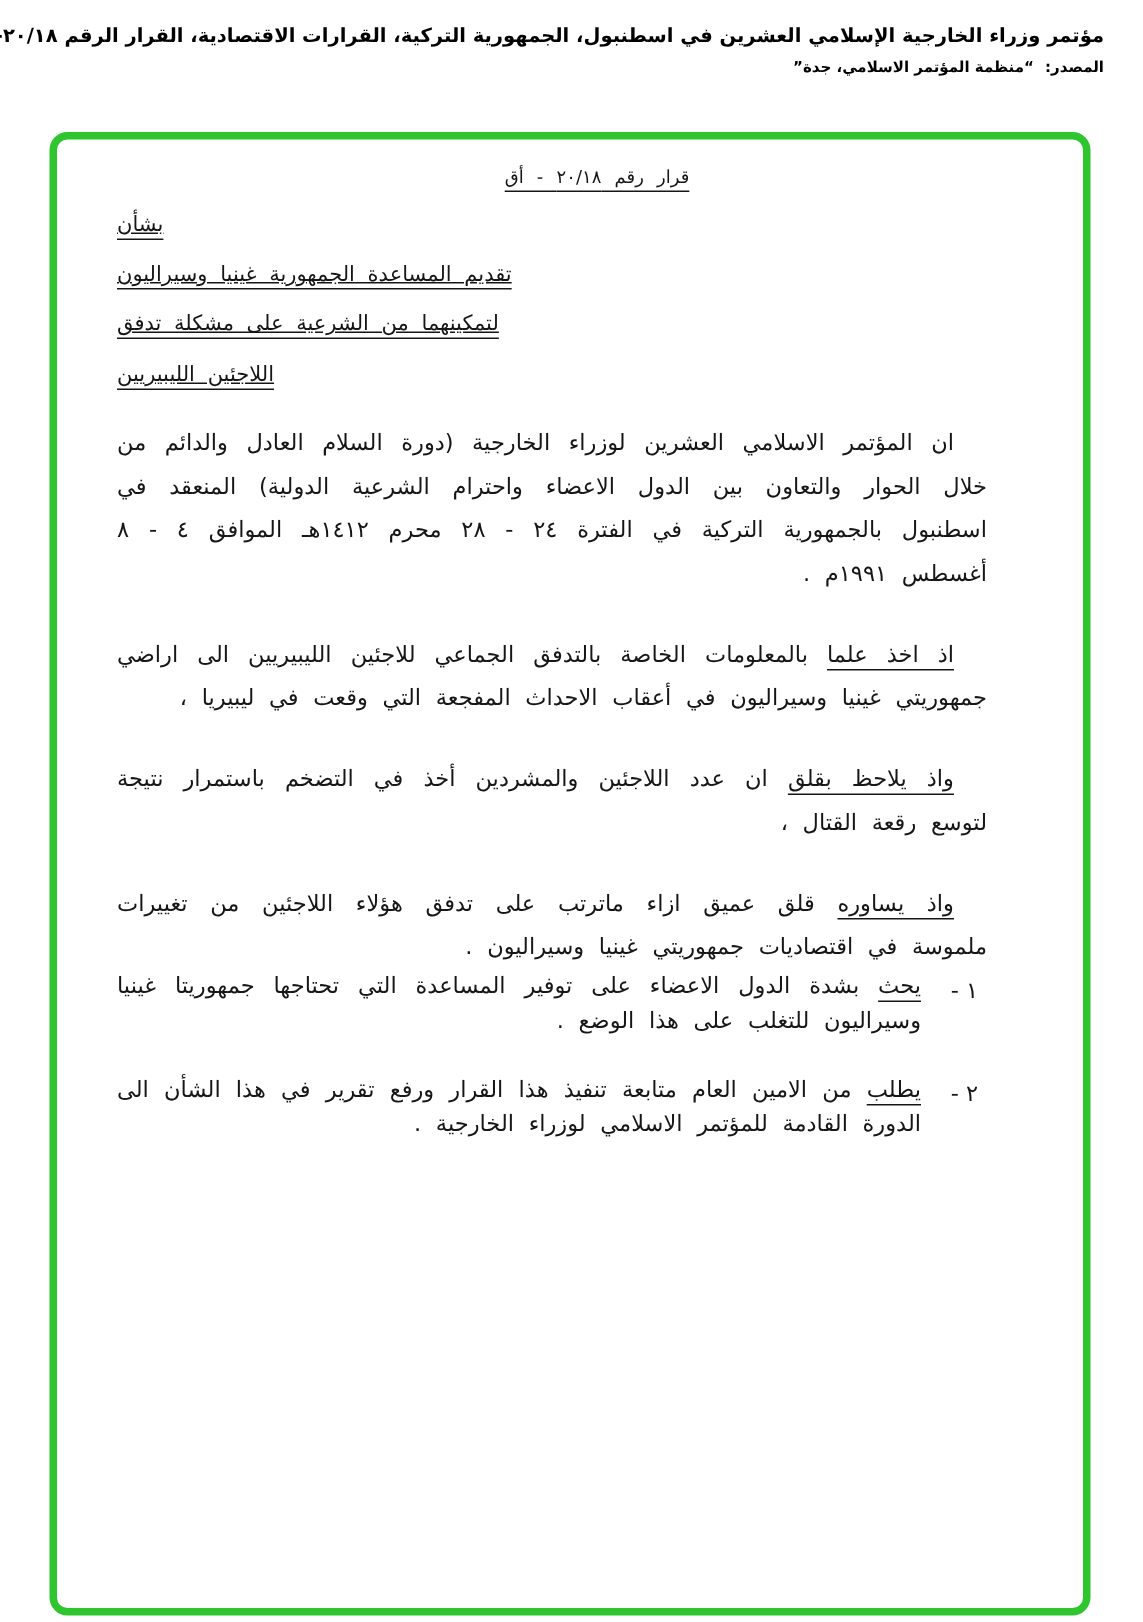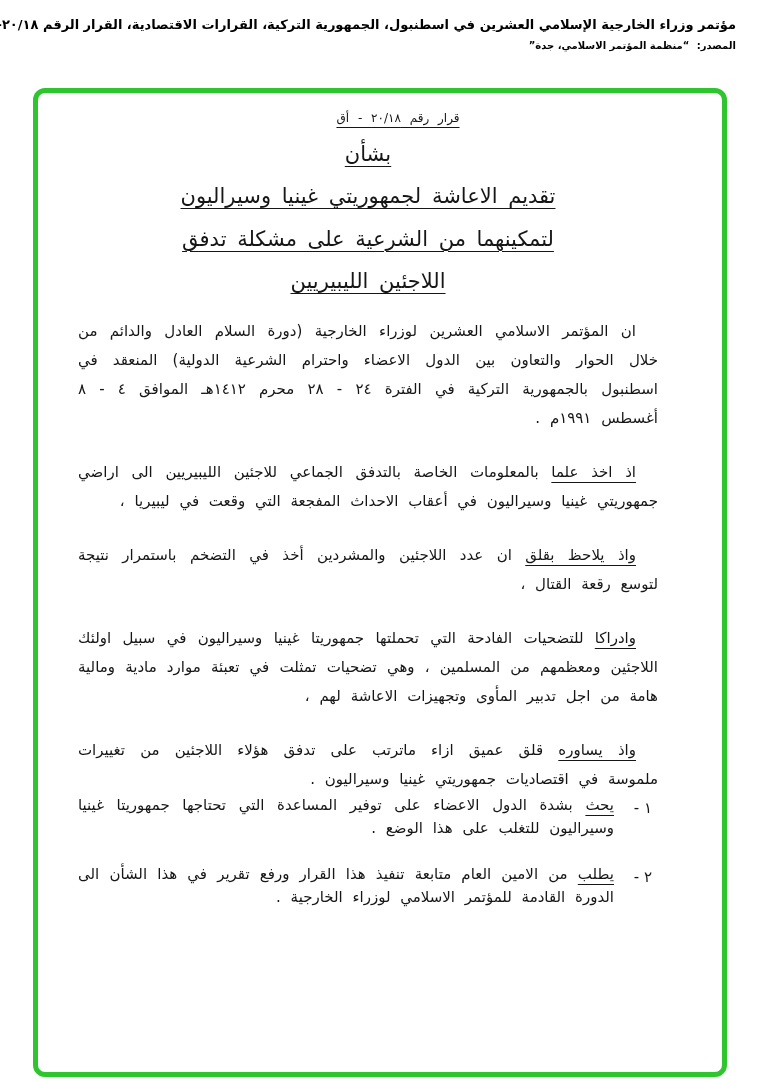--- a/index.html
+++ b/index.html
@@ -58,25 +58,26 @@
     text-underline-offset: 5px;
     text-decoration-thickness: 1.3px;
   }
   .doc-title-main {
     text-align: center;
     font-size: 12px;
     margin: 2px 0 16px 60px;
     word-spacing: 5px;
   }
   .doc-title-line {
-    text-align: center;
-    font-size: 21px;
+    text-align: left;
+    font-size: 14px;
     margin: 0 0 15px 0;
     word-spacing: 4px;
     line-height: 1.3;
+    text-decoration: underline;
   }
   .doc-title-block { margin-bottom: 22px; }
   .para {
     margin: 0 0 25px 0;
     text-align: justify;
     line-height: 29px;
     word-spacing: 5px;
     text-indent: 22px;
   }
   .para:last-of-type { margin-bottom: 0; }
@@ -115,21 +116,21 @@
     <div class="doc">
 
       <div class="doc-title-block">
         <div class="doc-title-main">
           <span class="ul">قرار رقم ٢٠/١٨ - أق</span>
         </div>
         <div class="doc-title-line">
           <span class="ul">بشأن</span>
         </div>
         <div class="doc-title-line">
-          <span class="ul">تقديم الاعاشة لجمهوريتي غينيا وسيراليون</span>
+          <span class="ul">تقديم المساعدة الجمهورية غينيا وسيراليون</span>
         </div>
         <div class="doc-title-line">
           <span class="ul">لتمكينهما من الشرعية على مشكلة تدفق</span>
         </div>
         <div class="doc-title-line">
           <span class="ul">اللاجئين الليبيريين</span>
         </div>
       </div>
 
       <p class="para">ان المؤتمر الاسلامي العشرين لوزراء الخارجية (دورة السلام العادل والدائم من خلال الحوار والتعاون بين الدول الاعضاء واحترام الشرعية الدولية) المنعقد في اسطنبول بالجمهورية التركية في الفترة ٢٤ - ٢٨ محرم ١٤١٢هـ الموافق ٤ - ٨ أغسطس ١٩٩١م .</p>
@@ -137,24 +138,20 @@
       <p class="para">
         <span class="ul">اذ اخذ علما</span>
         <span>بالمعلومات الخاصة بالتدفق الجماعي للاجئين الليبيريين الى اراضي جمهوريتي غينيا وسيراليون في أعقاب الاحداث المفجعة التي وقعت في ليبيريا ،</span>
       </p>
 
       <p class="para">
         <span class="ul">واذ يلاحظ بقلق</span>
         <span>ان عدد اللاجئين والمشردين أخذ في التضخم باستمرار نتيجة لتوسع رقعة القتال ،</span>
       </p>
 
-      <p class="para">
-        <span class="ul">وادراكا</span>
-        <span>للتضحيات الفادحة التي تحملتها جمهوريتا غينيا وسيراليون في سبيل اولئك اللاجئين ومعظمهم من المسلمين ، وهي تضحيات تمثلت في تعبئة موارد مادية ومالية هامة من اجل تدبير المأوى وتجهيزات الاعاشة لهم ،</span>
-      </p>
 
       <p class="para">
         <span class="ul">واذ يساوره</span>
         <span>قلق عميق ازاء ماترتب على تدفق هؤلاء اللاجئين من تغييرات ملموسة في اقتصاديات جمهوريتي غينيا وسيراليون .</span>
       </p>
 
       <div class="item">
         <span class="item-num">١ -</span>
         <p class="item-text">
           <span class="ul">يحث</span>

